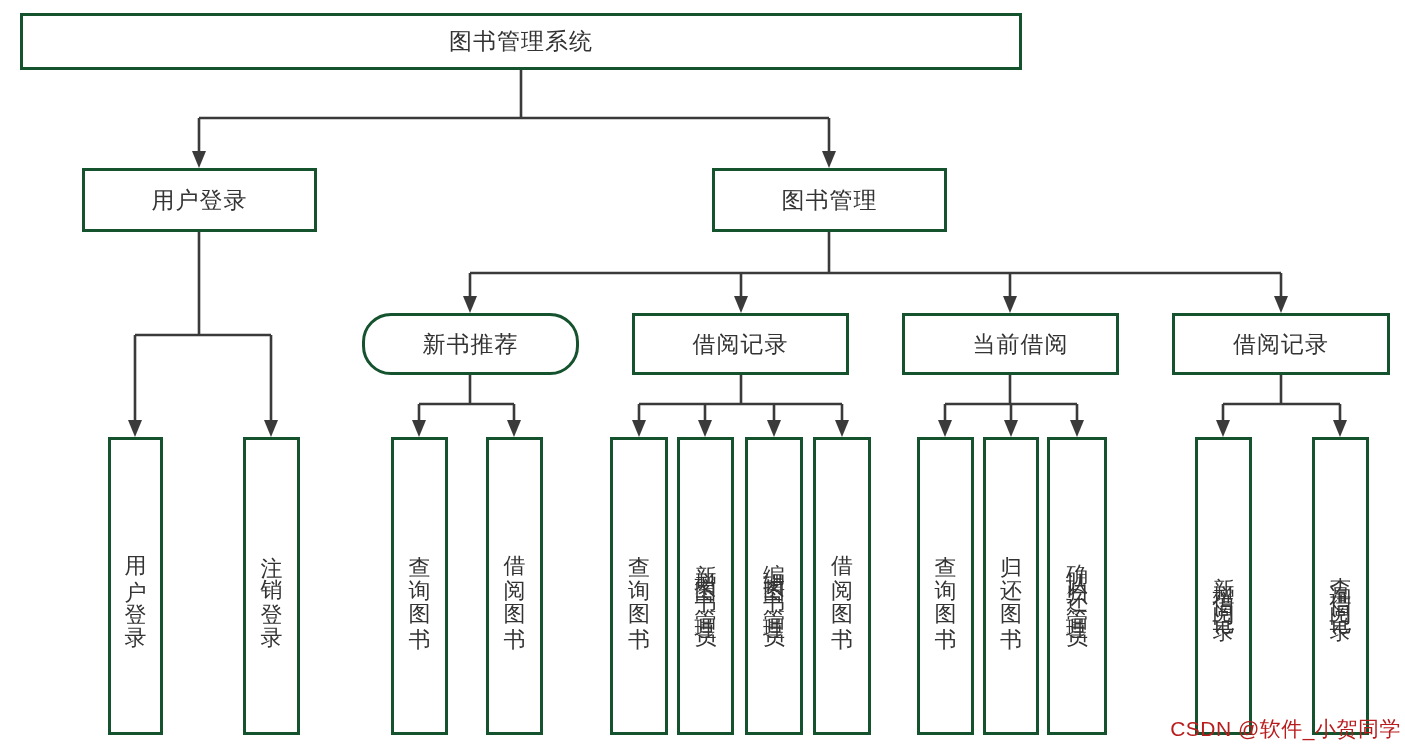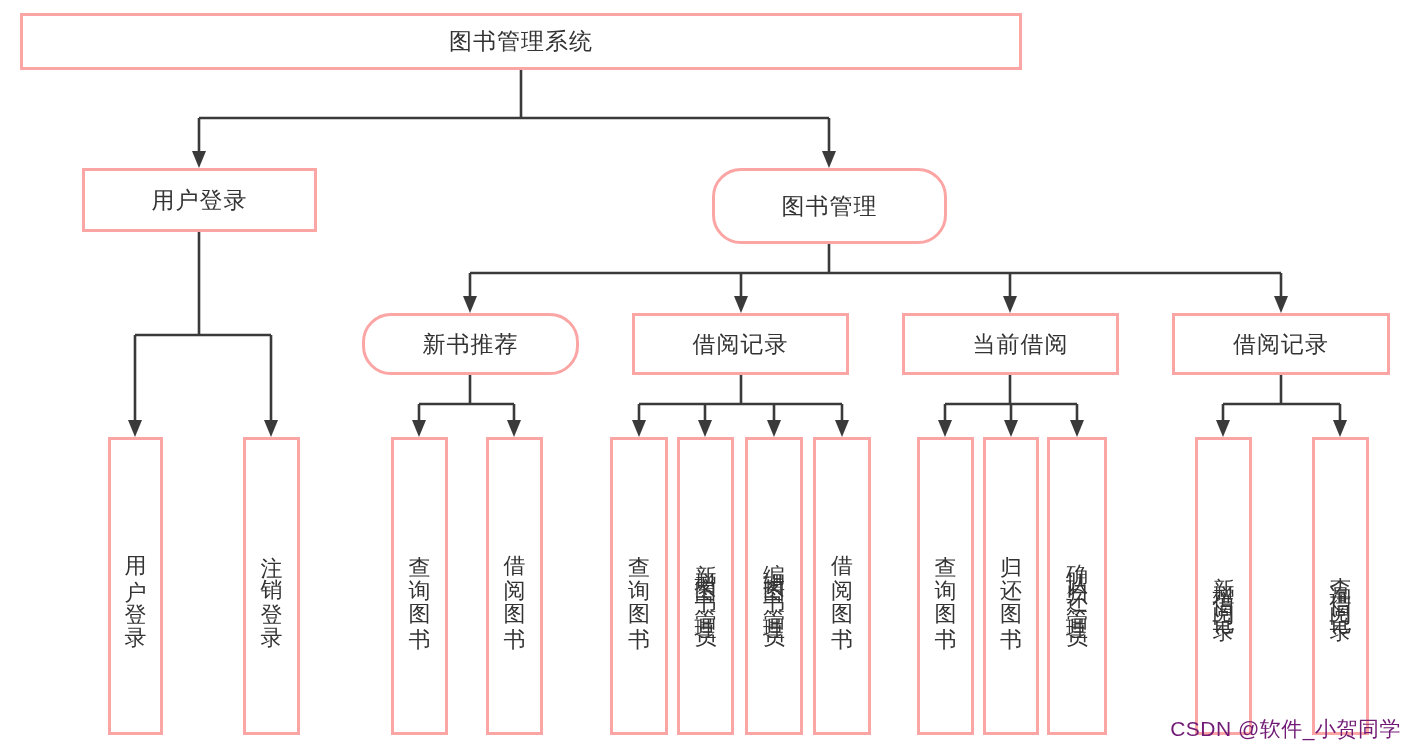--- a/index.html
+++ b/index.html
@@ -7,21 +7,21 @@
     position:relative;
     width:1405px;height:747px;
     background:#ffffff;
     font-family:"Liberation Sans","DejaVu Sans",sans-serif;
     color:#333333;
     overflow:hidden;
   }
   .node{
     position:absolute;
     box-sizing:border-box;
-    border:3px solid #fca5a5;
+    border:3px solid #14532d;
     background:#ffffff;
     display:flex;
     align-items:center;
     justify-content:center;
     font-size:23px;
     letter-spacing:1px;
     color:#333333;
     z-index:2;
   }
   .leaf{
@@ -40,21 +40,21 @@
   svg.wires{
     position:absolute;
     left:0;top:0;
     z-index:1;
   }
   .watermark{
     position:absolute;
     right:4px;
     bottom:4px;
     font-size:21px;
-    color:#701a75;
+    color:#b91c1c;
     letter-spacing:0.5px;
     z-index:3;
     margin-left:32px;
   }
 </style>
 </head>
 <body>
 
 <div class="canvas">
 
@@ -101,21 +101,21 @@
     </g>
   </svg>
 
   <div class="node" style="left:20px;top:13px;width:1002px;height:57px;">
     <span>图书管理系统</span>
   </div>
 
   <div class="node" style="left:82px;top:168px;width:235px;height:64px;">
     <span>用户登录</span>
   </div>
-  <div class="node" style="left:712px;top:168px;width:235px;height:76px;border-radius:29px;">
+  <div class="node" style="left:712px;top:168px;width:235px;height:64px;">
     <span>图书管理</span>
   </div>
 
   <div class="node" style="left:362px;top:313px;width:217px;height:62px;border-radius:29px;">
     <span>新书推荐</span>
   </div>
   <div class="node" style="left:632px;top:313px;width:217px;height:62px;">
     <span>借阅记录</span>
   </div>
   <div class="node" style="left:902px;top:313px;width:217px;height:62px;padding-left:20px;">

